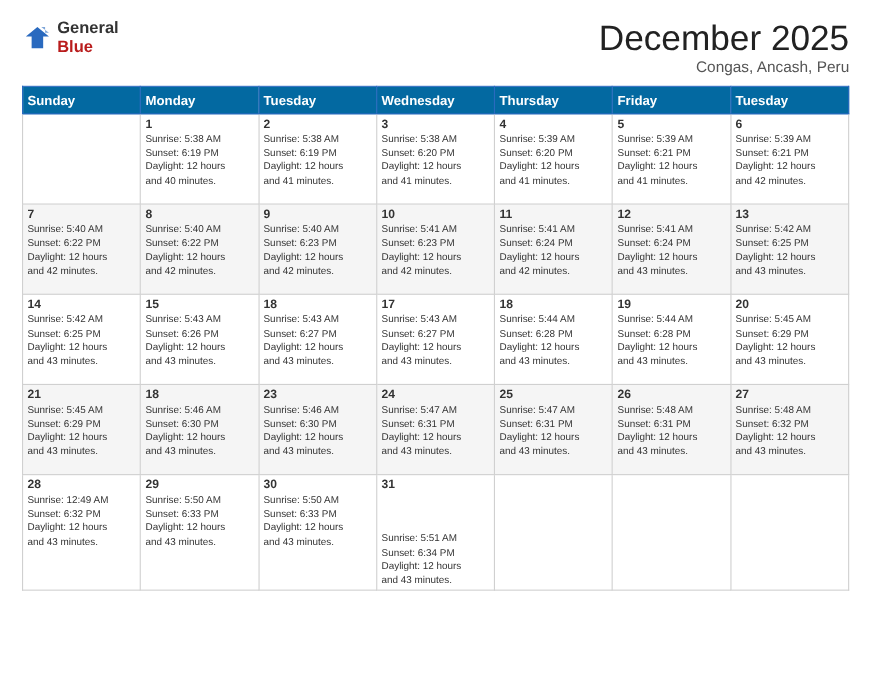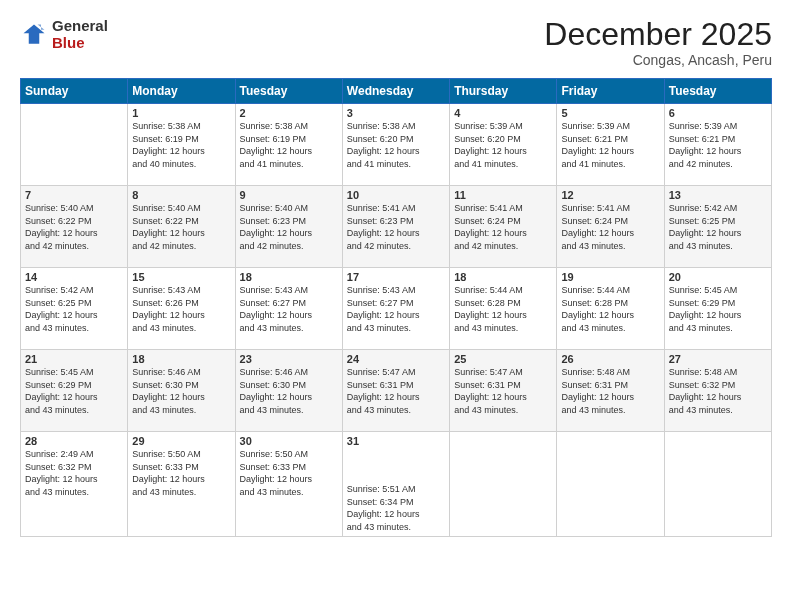--- a/index.html
+++ b/index.html
@@ -326,21 +326,21 @@
             <div class="day-number">27</div>
             <div class="day-info" style="white-space: pre-line;">Sunrise: 5:48 AM
 Sunset: 6:32 PM
 Daylight: 12 hours
 and 43 minutes.</div>
           </td>
         </tr>
         <tr class="row-white">
           <td>
             <div class="day-number">28</div>
-            <div class="day-info" style="white-space: pre-line;">Sunrise: 2:49 AM
+            <div class="day-info" style="white-space: pre-line;">Sunrise: 12:49 AM
 Sunset: 6:32 PM
 Daylight: 12 hours
 and 43 minutes.</div>
           </td>
           <td>
             <div class="day-number">29</div>
             <div class="day-info" style="white-space: pre-line;">Sunrise: 5:50 AM
 Sunset: 6:33 PM
 Daylight: 12 hours
 and 43 minutes.</div>

